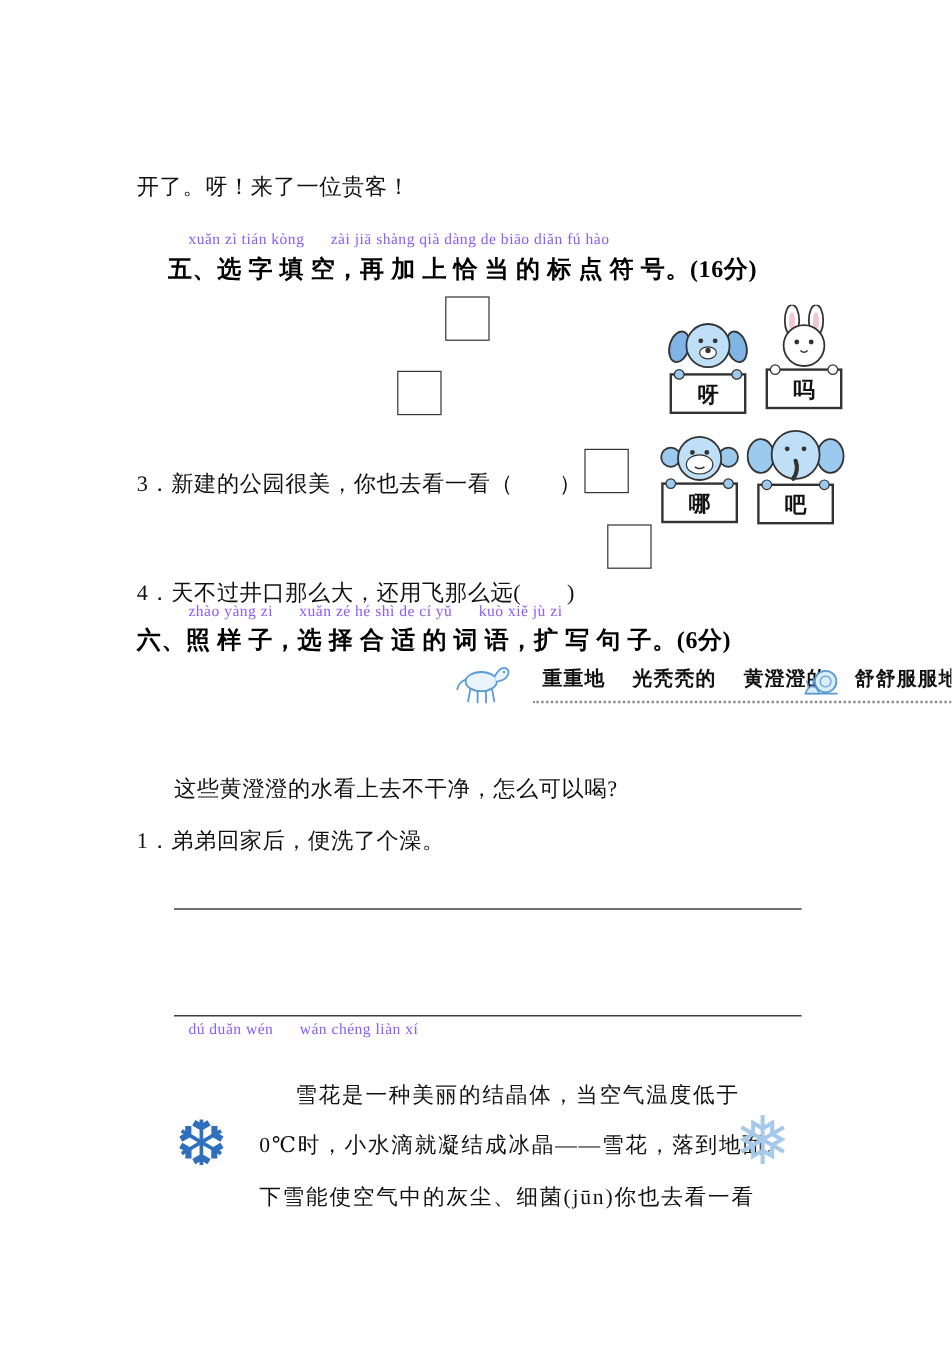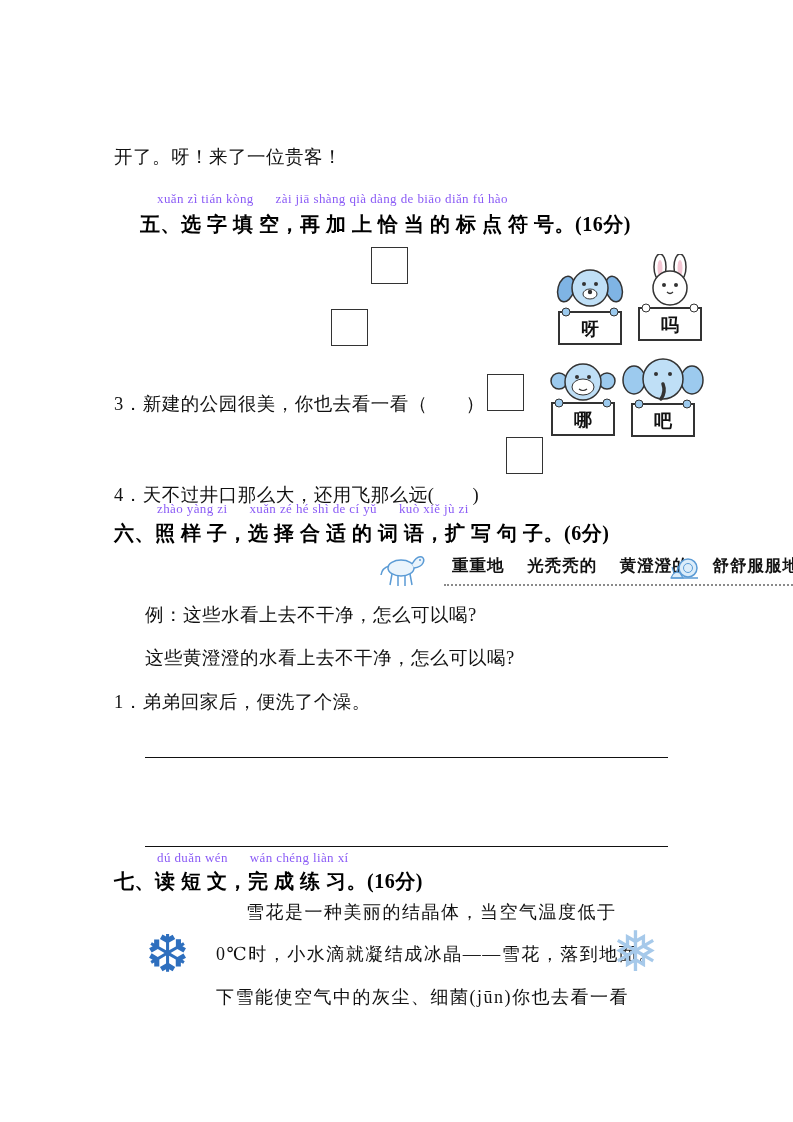--- a/index.html
+++ b/index.html
@@ -135,30 +135,28 @@
   <div class="abs" style="left:668px; top:552px;">
     <svg width="34" height="32" viewBox="0 0 34 32">
       <path d="M3 26 q3 -8 9 -5 l3 5 z" fill="#dcedfa" stroke="#5b9bd5" stroke-width="1.2"></path>
       <circle cx="20" cy="16" r="9" fill="#dcedfa" stroke="#5b9bd5" stroke-width="1.5"></circle>
       <circle cx="20" cy="16" r="4.5" fill="none" stroke="#5b9bd5" stroke-width="1"></circle>
       <path d="M6 21 l-2 -6 M9 20 l1 -6" stroke="#5b9bd5" stroke-width="1.2" fill="none"></path>
       <path d="M3 26 h27" stroke="#5b9bd5" stroke-width="1.5"></path>
     </svg>
   </div>
 
-  <div class="abs text" style="left:145px; top:604px;">例：这些水看上去不干净，怎么可以喝?</div>
   <div class="abs text" style="left:145px; top:647px;">这些黄澄澄的水看上去不干净，怎么可以喝?</div>
 
   <div class="abs text" style="left:114px; top:691px;">1．弟弟回家后，便洗了个澡。</div>
   <div class="ans-line" style="left:145px; top:757px;"></div>
 
   <div class="ans-line" style="left:145px; top:846px;"></div>
 
   <div class="abs pinyin" style="left:157px; top:850px;">dú duǎn wén      wán chéng liàn xí</div>
-  <div class="abs sec-title" style="left:114px; top:868px;">七、读 短 文，完 成 练 习。(16分)</div>
 
   <div class="abs para" style="left:246px; top:900px;">雪花是一种美丽的结晶体，当空气温度低于</div>
   <div class="abs para" style="left:216px; top:942px;">0℃时，小水滴就凝结成冰晶——雪花，落到地面。</div>
   <div class="abs para" style="left:216px; top:985px;">下雪能使空气中的灰尘、细菌(jūn)你也去看一看</div>
 
   <div class="snowflake snow-left" style="left:146px; top:928px;">❆</div>
   <div class="snowflake snow-right" style="left:612px; top:924px;">❅</div>
 
 </div>
 

